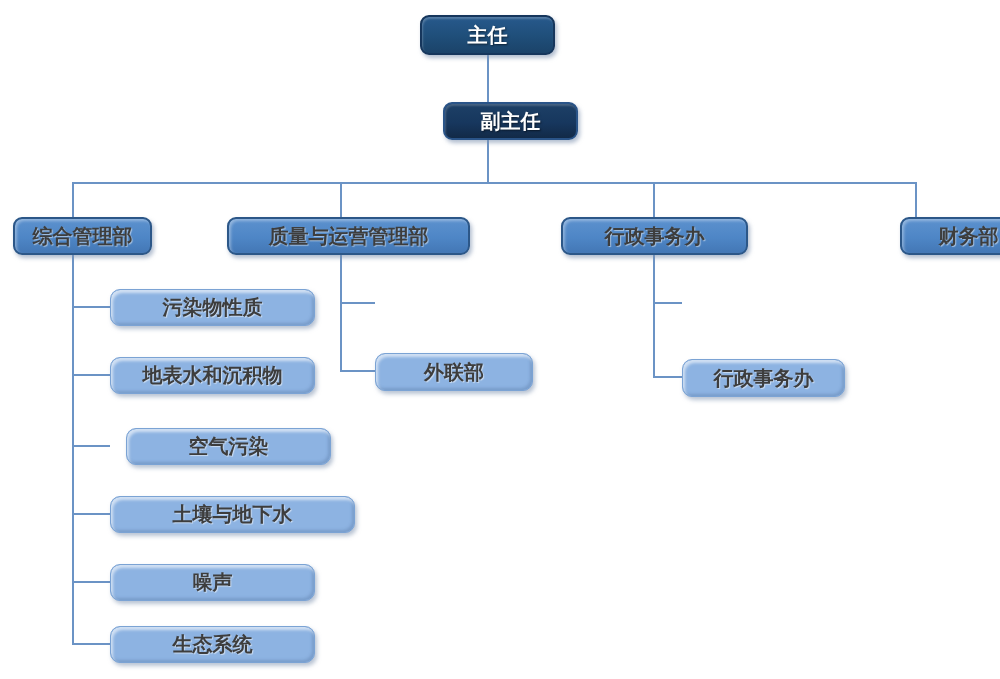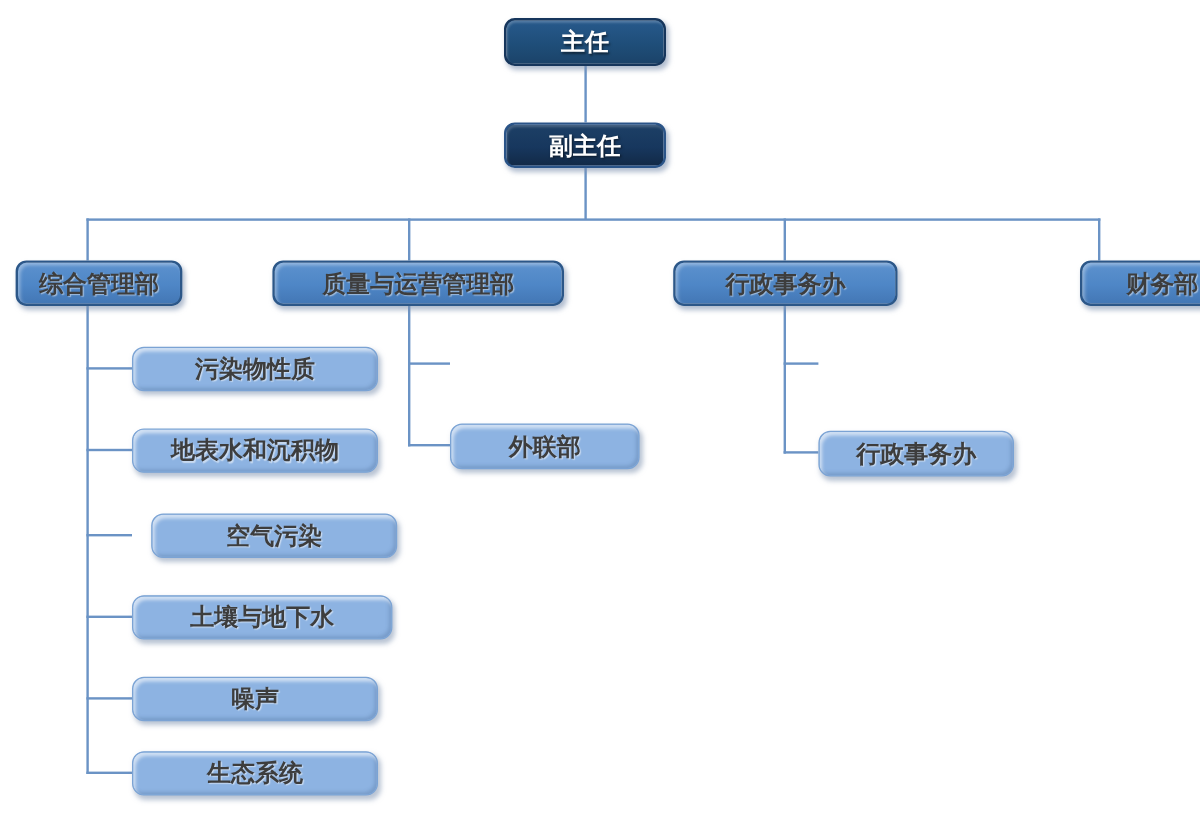--- a/index.html
+++ b/index.html
@@ -23,20 +23,21 @@
     text-shadow:1px 1px 2px rgba(0,0,0,.55);
     box-shadow:2px 3px 4px rgba(125,145,175,.6), inset 1px 2px 2px rgba(255,255,255,.22);
   }
   .lvl1b{
     background:linear-gradient(180deg, #1D4066 0%, var(--deputy-fill) 55%, #122A47 100%);
     border:2px solid var(--deputy-border);
     color:var(--text-light);
     font-size:20px;
     text-shadow:1px 1px 2px rgba(0,0,0,.55);
     box-shadow:2px 3px 4px rgba(125,145,175,.6), inset 1px 2px 2px rgba(255,255,255,.18);
+    margin-left:23px;
   }
   .lvl2{
     background:linear-gradient(180deg, #5C91CE 0%, var(--level2-fill) 55%, #4377B5 100%);
     border:2px solid var(--level2-border);
     color:var(--text-dark);
     font-size:20px;
     text-shadow:1px 1px 1px rgba(255,255,255,.5);
     box-shadow:2px 3px 4px rgba(125,145,175,.6), inset 2px 2px 3px rgba(255,255,255,.35);
   }
   .lvl3{
@@ -88,21 +89,21 @@
   <div class="box lvl1b" style="left:420px;top:102px;width:135px;height:38px">副主任</div>
 
   <div class="box lvl2" style="left:13px;top:217px;width:139px;height:38px">综合管理部</div>
   <div class="box lvl2" style="left:227px;top:217px;width:243px;height:38px">质量与运营管理部</div>
   <div class="box lvl2" style="left:561px;top:217px;width:187px;height:38px">行政事务办</div>
   <div class="box lvl2" style="left:900px;top:217px;width:137px;height:38px">财务部</div>
 
   <div class="box lvl3" style="left:110px;top:289px;width:205px;height:37px">污染物性质</div>
   <div class="box lvl3" style="left:110px;top:357px;width:205px;height:37px">地表水和沉积物</div>
   <div class="box lvl3" style="left:126px;top:428px;width:205px;height:37px">空气污染</div>
-  <div class="box lvl3" style="left:110px;top:496px;width:217px;height:37px">土壤与地下水</div>
+  <div class="box lvl3" style="left:110px;top:496px;width:245px;height:37px">土壤与地下水</div>
   <div class="box lvl3" style="left:110px;top:564px;width:205px;height:37px">噪声</div>
   <div class="box lvl3" style="left:110px;top:626px;width:205px;height:37px">生态系统</div>
 
   <div class="box lvl3" style="left:375px;top:353px;width:158px;height:38px">外联部</div>
 
   <div class="box lvl3" style="left:682px;top:359px;width:163px;height:38px">行政事务办</div>
 
 </div>
 
 </body></html>

